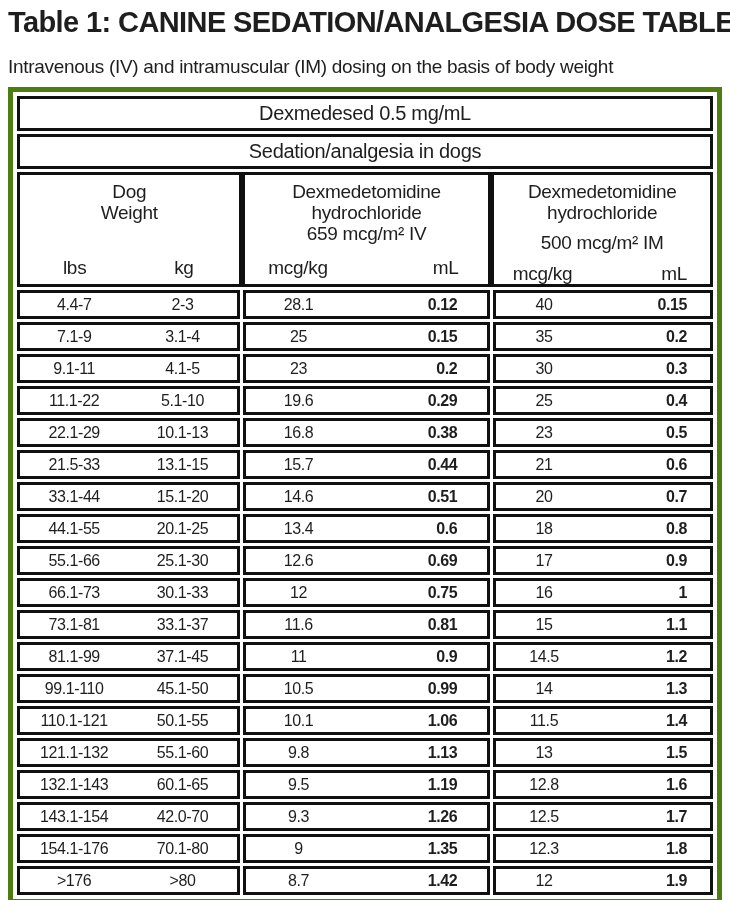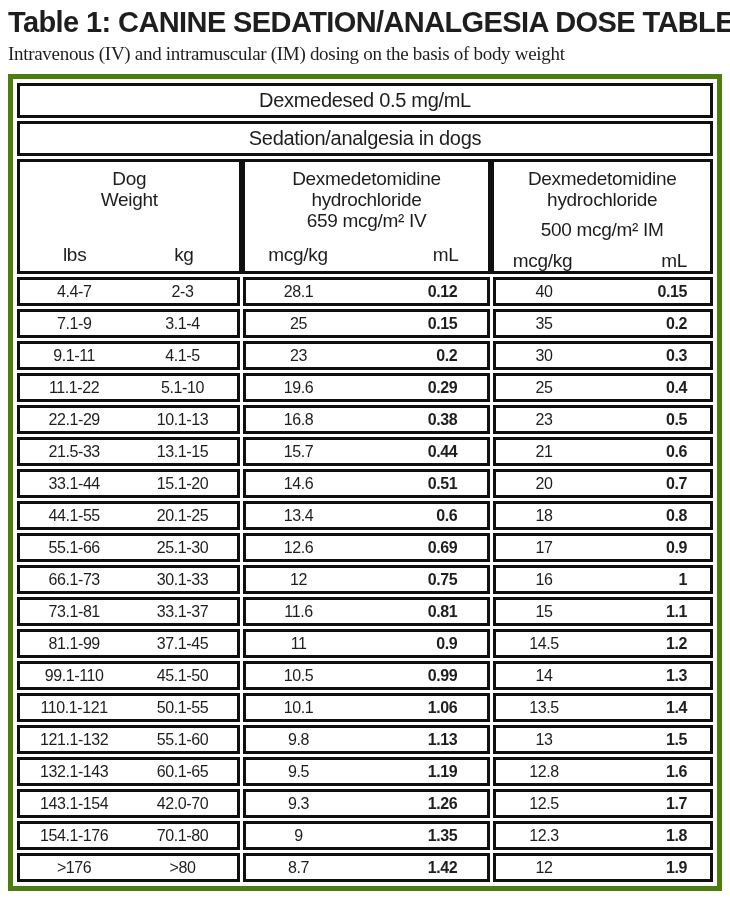--- a/index.html
+++ b/index.html
@@ -9,21 +9,21 @@
     color:#1e1e1e;overflow:hidden;
   }
   .page{padding:5px 8px 0 8px;}
 
   .title{
     font-size:29px;font-weight:700;letter-spacing:-0.6px;
     line-height:34px;white-space:nowrap;
   }
   .subtitle{
     font-size:19px;letter-spacing:-0.3px;line-height:23px;
-    margin-top:3px;white-space:nowrap;font-family:Liberation Serif, serif;
+    margin-top:16px;white-space:nowrap;
   }
 
   .dose-table{
     margin-top:9px;
     border:5px solid #4d7c0f;
     padding:4px;
     display:flex;flex-direction:column;gap:3px;
     background:#ffffff;
   }
   .box{border:3px solid #101010;background:#ffffff;box-sizing:content-box;}
@@ -298,21 +298,21 @@
         <div class="row">
           <div class="box cell w-col">
             <span class="half c">110.1-121</span>
             <span class="half c">50.1-55</span>
           </div>
           <div class="box cell iv-col">
             <span class="half c">10.1</span>
             <span class="half r bold">1.06</span>
           </div>
           <div class="box cell im-col">
-            <span class="half c">13.5</span>
+            <span class="half c">11.5</span>
             <span class="half r bold">1.4</span>
           </div>
         </div>
         <div class="row">
           <div class="box cell w-col">
             <span class="half c">121.1-132</span>
             <span class="half c">55.1-60</span>
           </div>
           <div class="box cell iv-col">
             <span class="half c">9.8</span>

